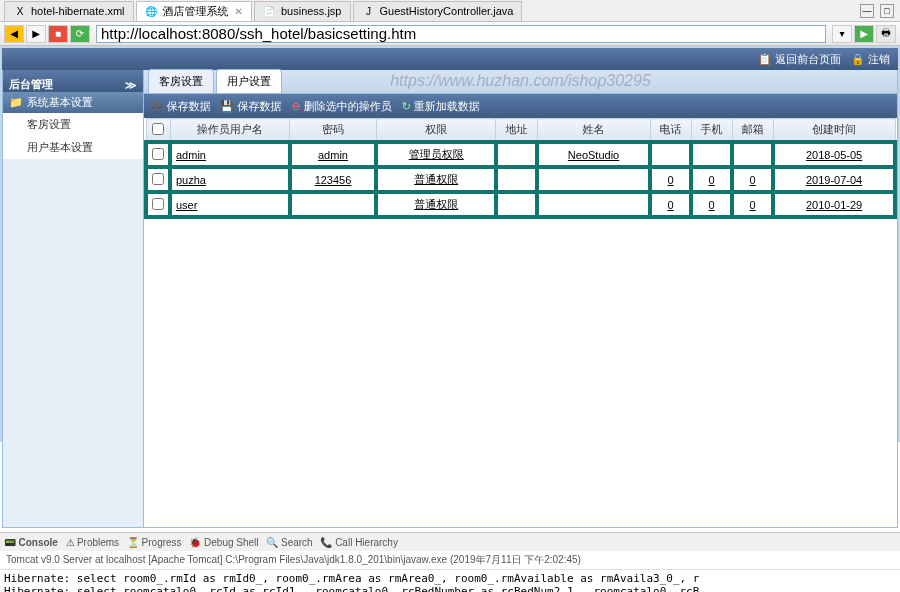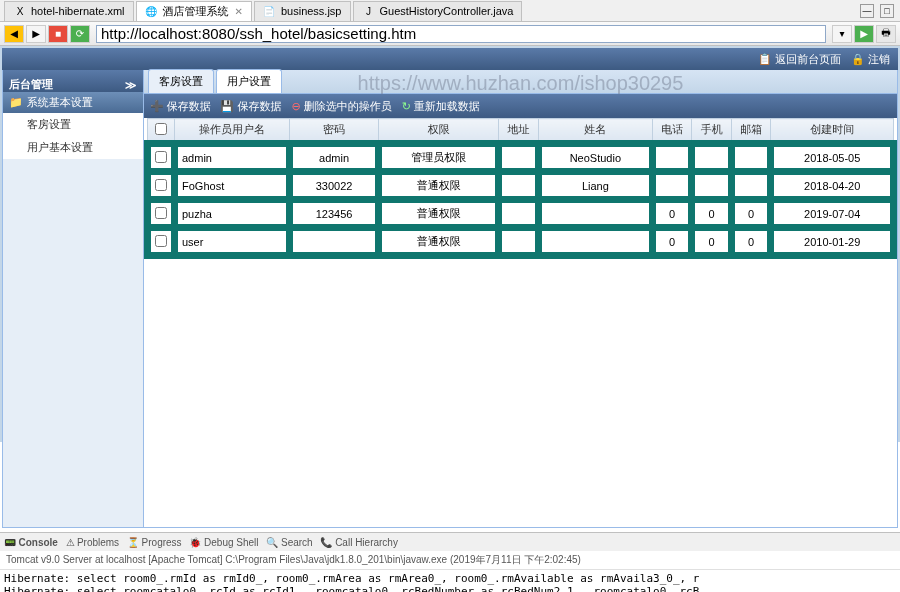--- a/index.html
+++ b/index.html
@@ -24,30 +24,30 @@
 .header-bar a { color: #fff; margin-left: 10px; cursor: pointer; }
 .main-layout { display: flex; height: 458px; }
 .sidebar { width: 142px; background: #e6eef7; border: 1px solid #99bbe8; border-top: none; }
 .sidebar-header { height: 22px; background: linear-gradient(#5a7aa8,#3d5a82); color: #fff; display: flex; align-items: flex-end; justify-content: space-between; padding: 0 6px; font-weight: bold; }
 .sidebar-group { background: linear-gradient(#6d8fb8,#4a6b94); color: #fff; padding: 3px 6px; display: flex; align-items: center; }
 .sb-item { padding: 4px 6px 4px 24px; cursor: pointer; color: #333; background: #fff; }
 .content { flex: 1; display: flex; flex-direction: column; border: 1px solid #99bbe8; border-left: none; border-top: none; background: #fff; }
 .content-tabs { height: 24px; background: linear-gradient(#d6e4f4,#c3d6e8); display: flex; align-items: flex-end; padding-left: 4px; border-bottom: 1px solid #99bbe8; position: relative; }
 .c-tab { padding: 4px 10px; background: #e8eff8; border: 1px solid #99bbe8; border-bottom: none; margin-right: 2px; cursor: pointer; border-radius: 3px 3px 0 0; }
 .c-tab.active { background: #fff; }
-.watermark { position: absolute; left: 50%; transform: translateX(-50%); top: 2px; font-size: 20px; color: rgba(120,130,150,0.5); pointer-events: none; }
+.watermark { position: absolute; left: 50%; transform: translateX(-50%); top: 2px; font-size: 16px; color: rgba(120,130,150,0.5); font-style: italic; pointer-events: none; }
 .grid-toolbar { height: 24px; background: linear-gradient(#5a7aa8,#3d5a82); display: flex; align-items: center; padding: 0 6px; gap: 10px; color: #fff; }
 .grid-toolbar .gb { display: flex; align-items: center; gap: 3px; cursor: pointer; }
 .gb .i-add { color: #7cff7c; }
 .gb .i-save { color: #b8d4ff; }
 .gb .i-del { color: #ff6b6b; }
 .gb .i-ref { color: #8fff8f; }
 .grid { width: 100%; border-collapse: collapse; }
 .grid th { background: linear-gradient(#f0f4f9,#dde7f2); border: 1px solid #c0d0e0; padding: 3px 0; font-weight: normal; color: #333; text-align: center; font-size: 11px; }
-.grid td { border: 7px solid #0f766e; padding: 3px 4px; text-align: center; font-size: 11px; }
+.grid td { border: 4px solid #0f766e; padding: 3px 4px; text-align: center; font-size: 11px; text-decoration: underline; }
 .grid td.left { text-align: left; }
 .chk { width: 12px; height: 12px; }
 .bottom-panel { position: absolute; bottom: 0; left: 0; right: 0; height: 60px; background: #fff; border-top: 1px solid #c0c0c0; }
 .console-tabs { height: 18px; background: #f0f0f0; display: flex; align-items: center; padding-left: 4px; gap: 8px; color: #555; font-size: 10px; }
 .console-tabs span { cursor: pointer; display: flex; align-items: center; gap: 2px; }
 .console-status { padding: 2px 6px; font-size: 10px; color: #555; border-bottom: 1px solid #e0e0e0; }
 .console-output { font-family: monospace; font-size: 11px; padding: 2px 4px; white-space: pre; overflow: hidden; color: #000; }
 .collapse-icon { transform: rotate(180deg); display: inline-block; }
 </style>
 </head>
@@ -153,32 +153,20 @@
     <td>管理员权限</td>
     <td></td>
     <td>NeoStudio</td>
     <td></td>
     <td></td>
     <td></td>
     <td>2018-05-05</td>
             </tr>
             <tr>
               <td><input type="checkbox" class="chk" style=""></td>
-    <td class="left">FoGhost</td>
-    <td>330022</td>
-    <td>普通权限</td>
-    <td></td>
-    <td>Liang</td>
-    <td></td>
-    <td></td>
-    <td></td>
-    <td>2018-04-20</td>
-            </tr>
-            <tr>
-              <td><input type="checkbox" class="chk" style=""></td>
     <td class="left">puzha</td>
     <td>123456</td>
     <td>普通权限</td>
     <td></td>
     <td></td>
     <td>0</td>
     <td>0</td>
     <td>0</td>
     <td>2019-07-04</td>
             </tr>

